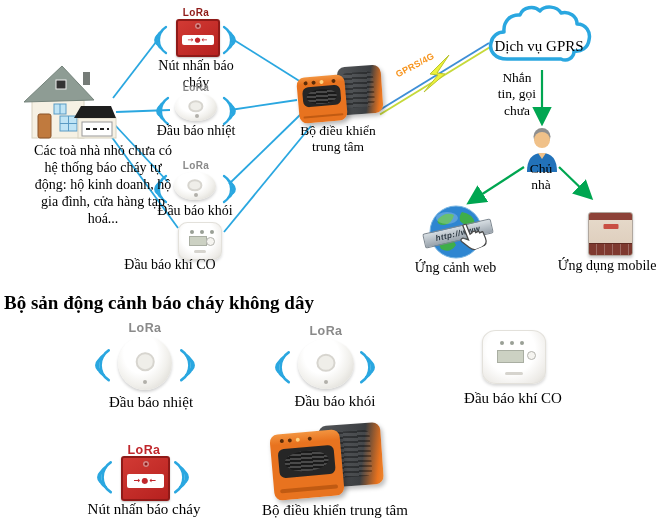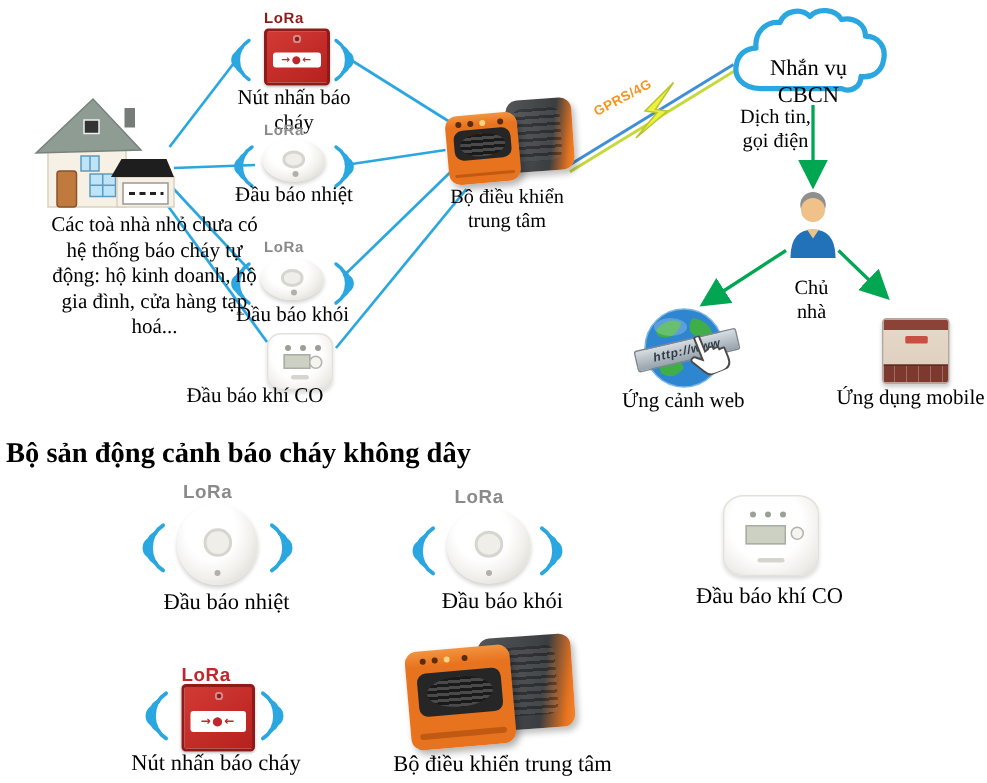--- a/index.html
+++ b/index.html
@@ -1,21 +1,21 @@
 <!DOCTYPE html>
 <html><head>
 <meta charset="utf-8">
 <style>
   html,body{margin:0;padding:0;background:#fff;}
   .canvas{position:relative;width:658px;height:522px;background:#fff;overflow:hidden;
           font-family:"Liberation Serif",serif;color:#000;}
   .abs{position:absolute;}
   .cap{position:absolute;text-align:center;line-height:1.22;font-size:14px;}
   .cap15{font-size:15px;}
-  .lora{position:absolute;font-family:"Liberation Sans",sans-serif;
+  .lora{position:absolute;text-align:center;font-family:"Liberation Sans",sans-serif;
         font-weight:700;color:#8a8a8a;font-size:10px;letter-spacing:.4px;}
   .lora-big{font-size:12.5px;}
   .lora-red{color:#8f1b19;}
   .lora-red2{color:#c0272c;}
 
   
   .det{position:absolute;border-radius:50%;
        background:radial-gradient(ellipse at 42% 32%,#ffffff 38%,#f1f0ec 62%,#dedcd6 84%,#ccccc6 100%);
        box-shadow:0 2px 3px rgba(0,0,0,.18);}
   .det::before{content:"";position:absolute;left:50%;top:50%;width:27%;height:27%;
@@ -191,31 +191,31 @@
   </div>
   <div class="cap" style="left:292px;top:123px;width:92px;font-size:13.5px;">Bộ điều khiển trung tâm</div>
 
   <div class="gprs" style="left:394px;top:60px;">GPRS/4G</div>
 
   <svg class="abs" style="left:486px;top:2px;" width="106" height="68" viewBox="0 0 106 68">
     <path d="M21 57 C9 57 3 49 5 41 C6 34 12 30 18 30 C17 19 25 12 34 13 C37 5 48 3 54 9
              C59 3 71 4 75 11 C83 9 91 14 91 22 C100 22 105 30 103 38 C102 46 95 50 88 49
              C88 56 81 60 75 57 Z" fill="#ffffff" stroke="#2AA7E0" stroke-width="3.5" stroke-linejoin="round"></path>
   </svg>
-  <div class="cap" style="left:494px;top:37px;width:90px;font-size:15px;">Nhắn vụ CBCN</div>
-
-  <div class="cap" style="left:492px;top:70px;width:50px;font-size:13.5px;">Dịch tin, gọi điện</div>
+  <div class="cap" style="left:494px;top:37px;width:90px;font-size:15px;">Dịch vụ GPRS</div>
+
+  <div class="cap" style="left:492px;top:70px;width:50px;font-size:13.5px;">Nhắn tin, gọi chưa</div>
 
   <svg class="abs" style="left:524px;top:126px;" width="36" height="46" viewBox="0 0 36 46">
     <circle cx="18" cy="10.5" r="8.5" fill="#8f8f8f"></circle>
     <circle cx="18" cy="14" r="8" fill="#F0C189"></circle>
     <path d="M3 46 Q3 27 18 27 Q33 27 33 46 Z" fill="#2272B9"></path>
     <path d="M14 27 L18 33 L22 27 Z" fill="#F0C189"></path>
   </svg>
-  <div class="cap" style="left:519px;top:184px;width:44px;font-size:13.5px;">Chủ nhà</div>
+  <div class="cap" style="left:519px;top:161px;width:44px;font-size:13.5px;">Chủ nhà</div>
 
   <svg class="abs" style="left:428px;top:205px;" width="58" height="56" viewBox="0 0 58 56">
     <circle cx="28" cy="27" r="26" fill="#2E86D1" stroke="#79b6e3"></circle>
     <path d="M10 14 q8 -8 16 -4 q-2 9 -10 10 q-8 0 -6 -6 Z" fill="#3FAE49"></path>
     <path d="M34 7 q11 2 13 11 q-9 5 -15 -2 q-1 -6 2 -9 z" fill="#3FAE49"></path>
     <path d="M13 34 q11 -3 15 6 q-6 9 -15 4 q-3 -5 0 -10 z" fill="#3FAE49"></path>
     <path d="M41 31 q9 0 7 9 q-7 4 -11 -2 q0 -5 4 -7 z" fill="#3FAE49"></path>
     <ellipse cx="19" cy="13" rx="11" ry="6" fill="#ffffff" opacity="0.22"></ellipse>
   </svg>
   <div class="banner" style="left:423px;top:226px;">http://www</div>

